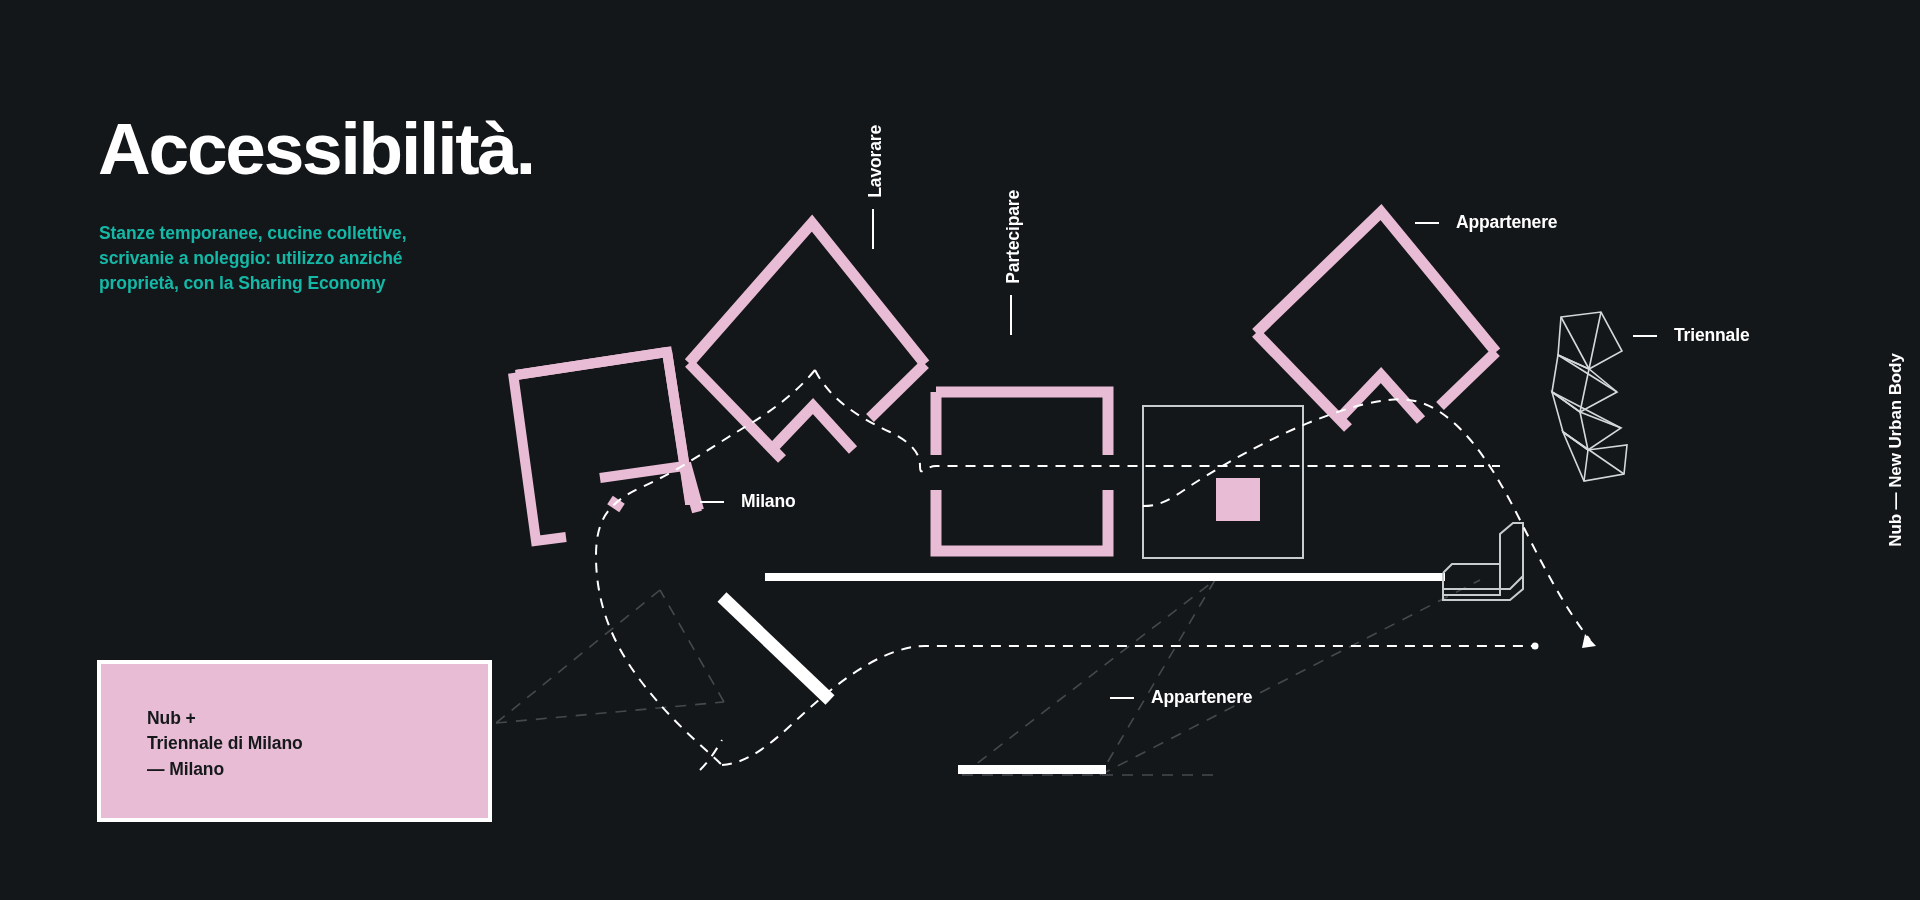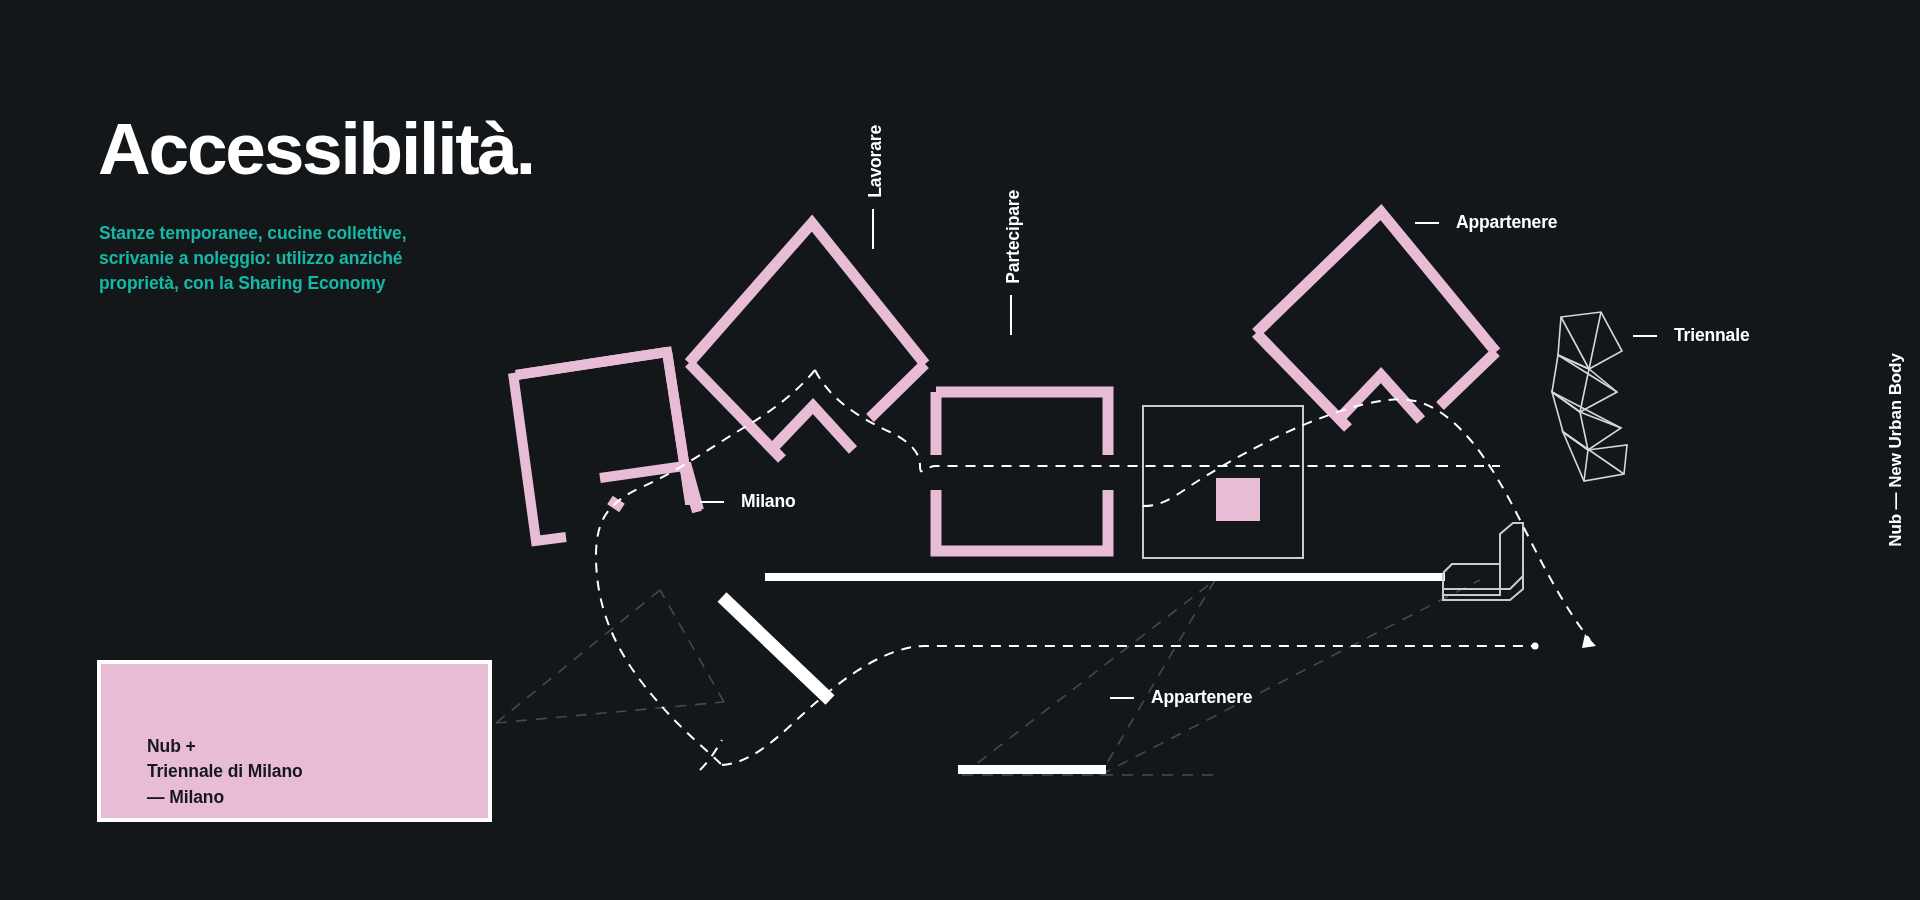--- a/index.html
+++ b/index.html
@@ -50,21 +50,20 @@
   }
   #credit-card .lines {
     position: absolute;
     left: 46px; top: 42px;
     font-size: 17.5px;
     font-weight: 700;
     line-height: 1.45;
     color: #16191c;
     letter-spacing: -0.1px;
     white-space: pre-line;
-    margin-top: 28px;
   }
   
   #side-caption {
     position: absolute;
     right: 14px; top: 50%;
     transform: translateY(-50%) rotate(180deg);
     writing-mode: vertical-rl;
     font-size: 17px;
     font-weight: 700;
     color: #ffffff;

